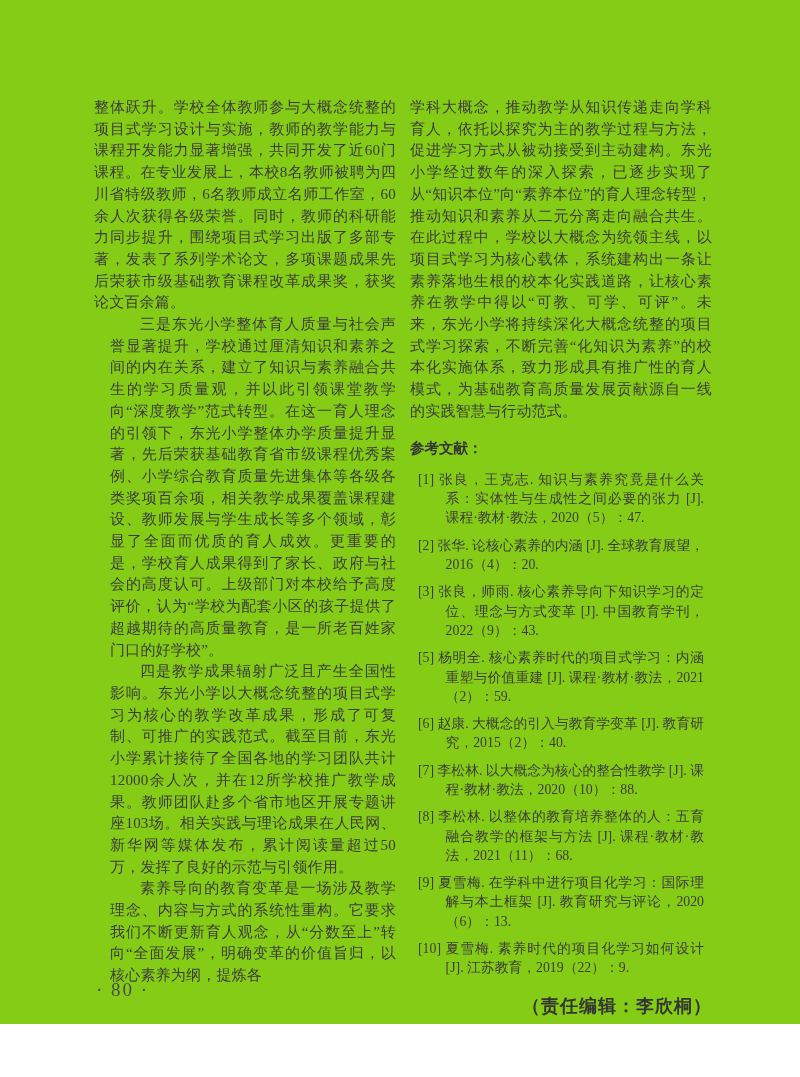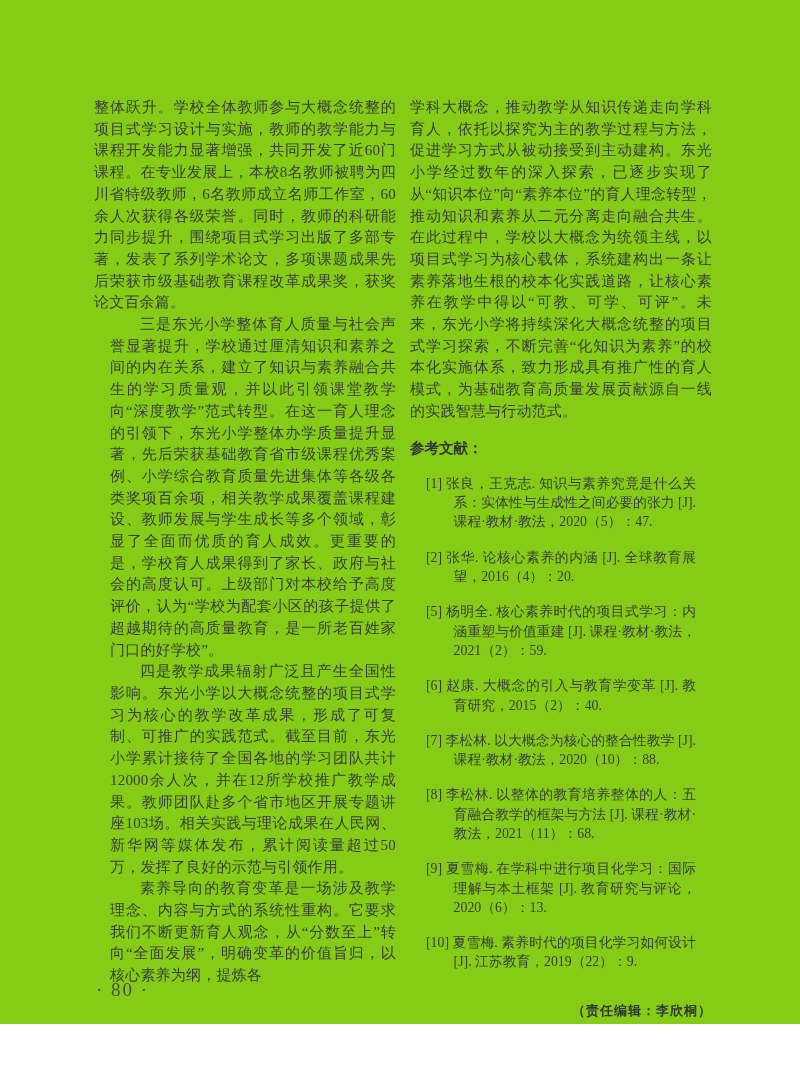--- a/index.html
+++ b/index.html
@@ -31,27 +31,27 @@
   }
   .refs-heading {
     font-weight: bold;
     font-size: 14.5px;
     color: #343434;
     margin-bottom: 12px;
   }
   .ref {
     padding-left: 2em;
     text-indent: -2em;
-    margin: 16px;
+    margin: 8px;
   }
   .editor-note {
-    margin-top: 28px;
+    margin-top: 18px;
     text-align: right;
     font-weight: bold;
-    font-size: 13px;
+    font-size: 18px;
     letter-spacing: 1px;
     color: #343434;
   }
   .page-number {
     position: absolute;
     left: 96px;
     top: 979px;
     font-size: 19px;
     color: #4b4b4b;
     letter-spacing: 2px;
@@ -69,20 +69,21 @@
     <p class="para indent">素养导向的教育变革是一场涉及教学理念、内容与方式的系统性重构。它要求我们不断更新育人观念，从“分数至上”转向“全面发展”，明确变革的价值旨归，以核心素养为纲，提炼各</p>
   </div>
 
   <div class="col col-right">
     <p class="para">学科大概念，推动教学从知识传递走向学科育人，依托以探究为主的教学过程与方法，促进学习方式从被动接受到主动建构。东光小学经过数年的深入探索，已逐步实现了从“知识本位”向“素养本位”的育人理念转型，推动知识和素养从二元分离走向融合共生。在此过程中，学校以大概念为统领主线，以项目式学习为核心载体，系统建构出一条让素养落地生根的校本化实践道路，让核心素养在教学中得以“可教、可学、可评”。未来，东光小学将持续深化大概念统整的项目式学习探索，不断完善“化知识为素养”的校本化实施体系，致力形成具有推广性的育人模式，为基础教育高质量发展贡献源自一线的实践智慧与行动范式。</p>
 
     <div class="refs">
       <div class="refs-heading">参考文献：</div>
       <p class="ref">[1] 张良，王克志. 知识与素养究竟是什么关系：实体性与生成性之间必要的张力 [J]. 课程·教材·教法，2020（5）：47.</p>
       <p class="ref">[2] 张华. 论核心素养的内涵 [J]. 全球教育展望，2016（4）：20.</p>
+      <p class="ref">[3] 张良，师雨. 核心素养导向下知识学习的定位、理念与方式变革 [J]. 中国教育学刊，2022（9）：43.</p>
       <p class="ref">[5] 杨明全. 核心素养时代的项目式学习：内涵重塑与价值重建 [J]. 课程·教材·教法，2021（2）：59.</p>
       <p class="ref">[6] 赵康. 大概念的引入与教育学变革 [J]. 教育研究，2015（2）：40.</p>
       <p class="ref">[7] 李松林. 以大概念为核心的整合性教学 [J]. 课程·教材·教法，2020（10）：88.</p>
       <p class="ref">[8] 李松林. 以整体的教育培养整体的人：五育融合教学的框架与方法 [J]. 课程·教材·教法，2021（11）：68.</p>
       <p class="ref">[9] 夏雪梅. 在学科中进行项目化学习：国际理解与本土框架 [J]. 教育研究与评论，2020（6）：13.</p>
       <p class="ref">[10] 夏雪梅. 素养时代的项目化学习如何设计 [J]. 江苏教育，2019（22）：9.</p>
     </div>
 
     <div class="editor-note">（责任编辑：李欣桐）</div>
   </div>

